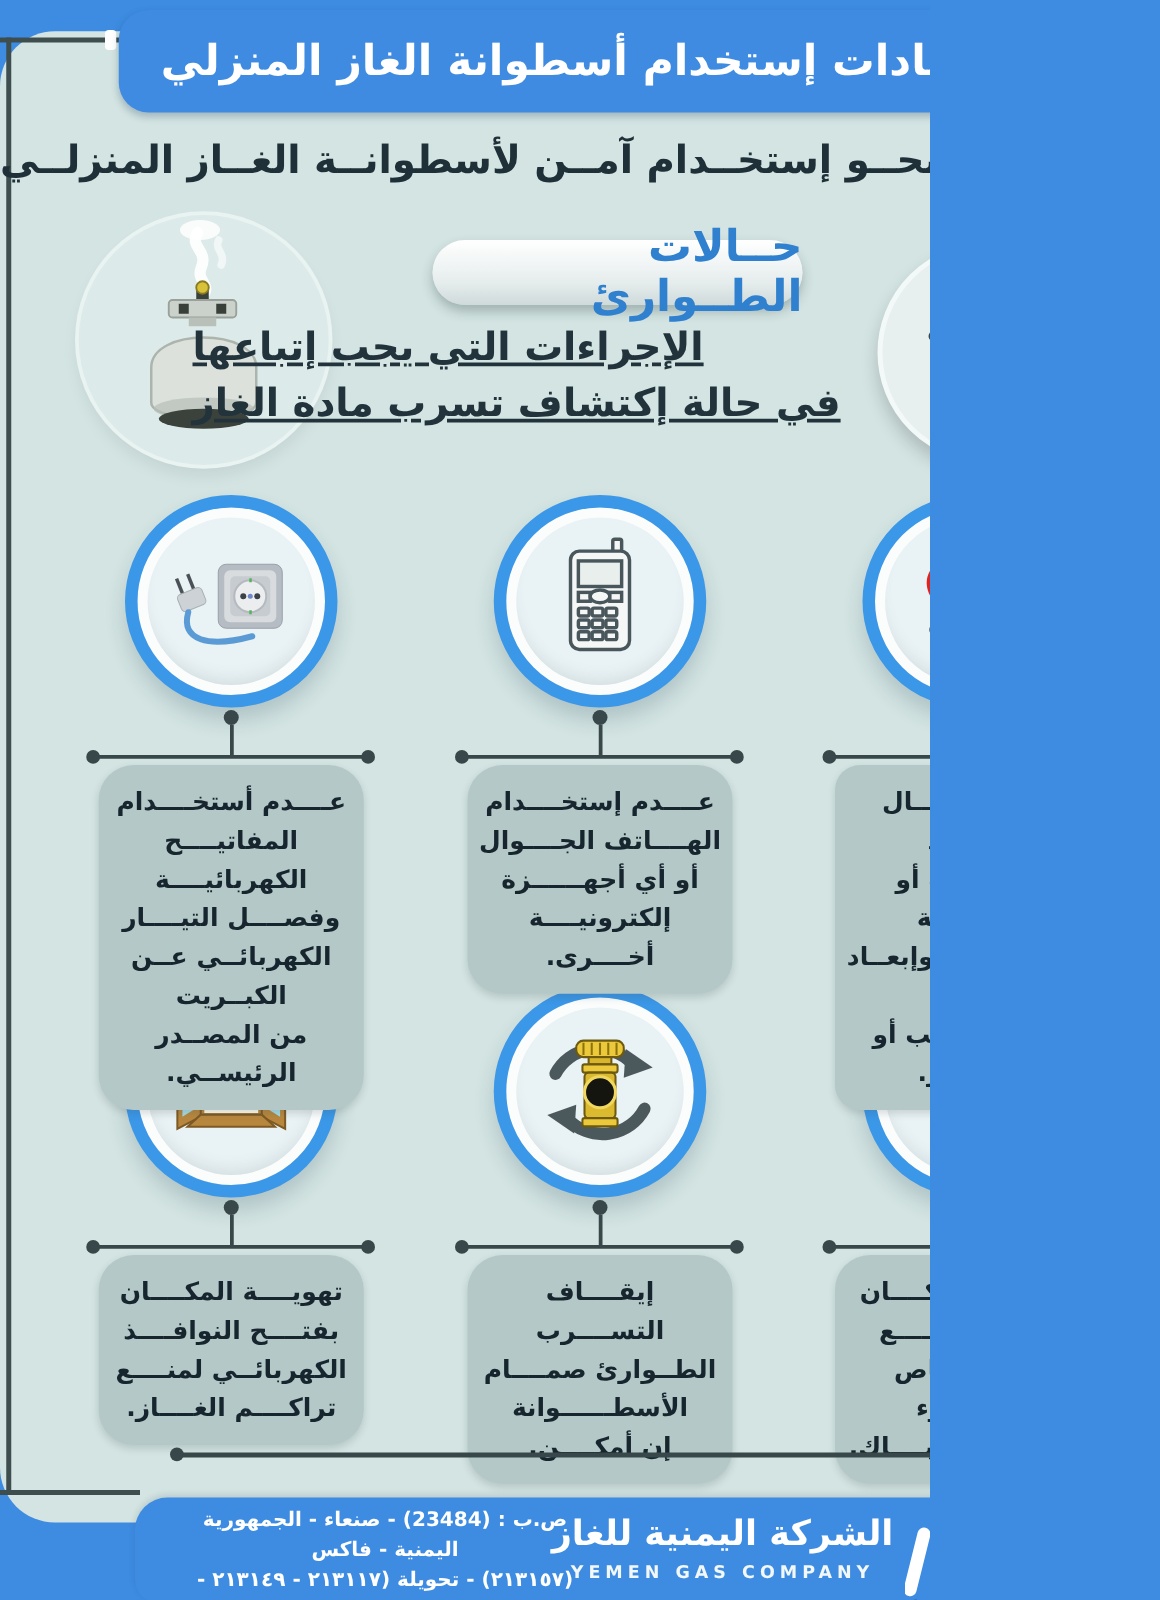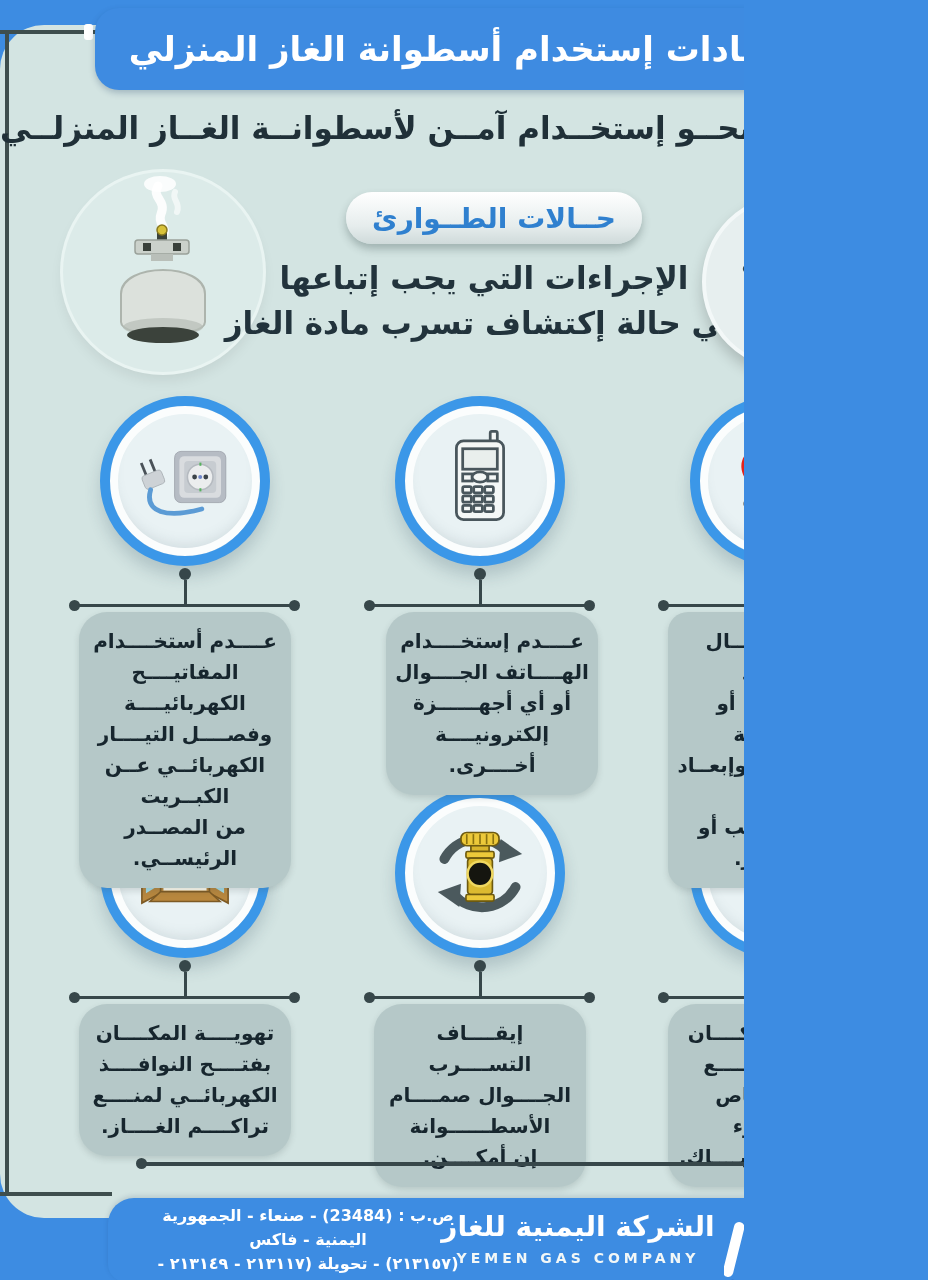--- a/index.html
+++ b/index.html
@@ -11,23 +11,23 @@
   .notch{background:#ffffff;border-radius:3px;}
   .banner{left:95px;top:8px;width:745px;height:82px;background:#3e8be1;border-radius:24px;
           display:flex;align-items:center;justify-content:center;color:#ffffff;
           font-size:34px;font-weight:bold;box-shadow:0 3px 6px rgba(20,50,90,.25);}
   .subtitle{left:0;top:110px;width:928px;text-align:left;font-size:31px;font-weight:bold;color:#203038;}
   .cyl-circle{left:63px;top:172px;width:200px;height:200px;border-radius:50%;background:#dcebe9;
           box-shadow:0 0 0 3px #e9f4f2,0 8px 14px rgba(0,0,0,.08);}
   .badge{left:346px;top:192px;width:296px;height:52px;border-radius:27px;
           background:linear-gradient(#ffffff,#e6eded 65%,#cfdada);
           box-shadow:0 5px 9px rgba(40,60,60,.3);display:flex;align-items:center;justify-content:center;
-          color:#2f80cf;font-size:28px;font-weight:bold;}
-  .em-heading{left:154px;top:256px;width:660px;text-align:center;font-size:31px;font-weight:bold;
-          color:#22333c;line-height:45px;}
+          color:#2f80cf;font-size:35px;font-weight:bold;}
+  .em-heading{left:154px;top:256px;width:660px;text-align:left;font-size:31px;font-weight:bold;
+          color:#22333c;line-height:45px;text-decoration:underline;}
   .run-circle{left:702px;top:194px;width:176px;height:176px;border-radius:50%;background:#e7efef;
           border:4px solid #f3f8f8;box-shadow:0 8px 14px rgba(0,0,0,.18);box-sizing:border-box;}
   .step-circle{width:150px;height:150px;border-radius:50%;border:10px solid #3b97e8;background:#e9f2f4;
           box-shadow:inset 0 0 0 8px #fbfdfd,inset 0 -10px 14px rgba(90,110,120,.18),0 10px 16px rgba(40,70,90,.2);
           display:flex;align-items:center;justify-content:center;}
   .cdot{width:12px;height:12px;border-radius:50%;background:#37474a;}
   .stem{width:3px;height:26px;background:#37474a;}
   .hline{height:3px;background:#37474a;}
   .edot{width:11px;height:11px;border-radius:50%;background:#37474a;}
   .step-box{width:212px;background:#b5c8c8;border-radius:28px;padding:14px 8px;box-sizing:border-box;
@@ -231,21 +231,21 @@
   <div class="abs stem" style="left:774px;top:580px;"></div>
   <div class="abs hline" style="left:664px;top:604px;width:220px;"></div>
   <div class="abs edot" style="left:658px;top:600px;"></div>
   <div class="abs edot" style="left:878px;top:600px;"></div>
 
   <div class="abs step-box" dir="rtl" style="left:79px;top:612px;">عــــدم أستخــــدام
 المفاتيــــح الكهربائيــــة
 وفصــــل التيــــار
 الكهربائــي عــن الكبــريت
 من المصــدر الرئيســي.</div>
-  <div class="abs step-box" dir="rtl" style="left:374px;top:612px;margin-left:12px;">عــــدم إستخــــدام
+  <div class="abs step-box" dir="rtl" style="left:374px;top:612px;">عــــدم إستخــــدام
 الهــــاتف الجــــوال
 أو أي أجهــــــزة
 إلكترونيــــة أخــــرى.</div>
   <div class="abs step-box" dir="rtl" style="left:668px;top:612px;border-radius:20px;">عــدم إشعــال أعــواد
 الكبــريت أو الولاعــة
 أو السجائــر وإبعــاد أي
 مصــدر للهب أو الشــرر.</div>
 
   <div class="abs cdot" style="left:179px;top:960px;"></div>
   <div class="abs stem" style="left:184px;top:972px;"></div>
@@ -263,21 +263,21 @@
   <div class="abs stem" style="left:774px;top:972px;"></div>
   <div class="abs hline" style="left:664px;top:996px;width:220px;"></div>
   <div class="abs edot" style="left:658px;top:992px;"></div>
   <div class="abs edot" style="left:878px;top:992px;"></div>
 
   <div class="abs step-box" dir="rtl" style="left:79px;top:1004px;">تهويــــة المكــــان
 بفتــــح النوافــــذ
 الكهربائــي لمنــــع
 تراكــــم الغــــاز.</div>
   <div class="abs step-box" dir="rtl" style="left:374px;top:1004px;">إيقــــاف التســــرب
-الجــــوال صمــــام
+الطــوارئ صمــــام
 الأسطــــــوانة
 إن أمكــــن.</div>
   <div class="abs step-box" dir="rtl" style="left:668px;top:1004px;">إخــــلاء المكــــان
 مــــن جميــــع
 الأشخــــاص بهــــدوء
 وبــــدون إرتبــــاك.</div>
 
   <div class="abs hline" style="left:142px;top:1162px;width:656px;height:4px;"></div>
   <div class="abs edot" style="left:136px;top:1158px;"></div>
   <div class="abs edot" style="left:794px;top:1158px;"></div>

